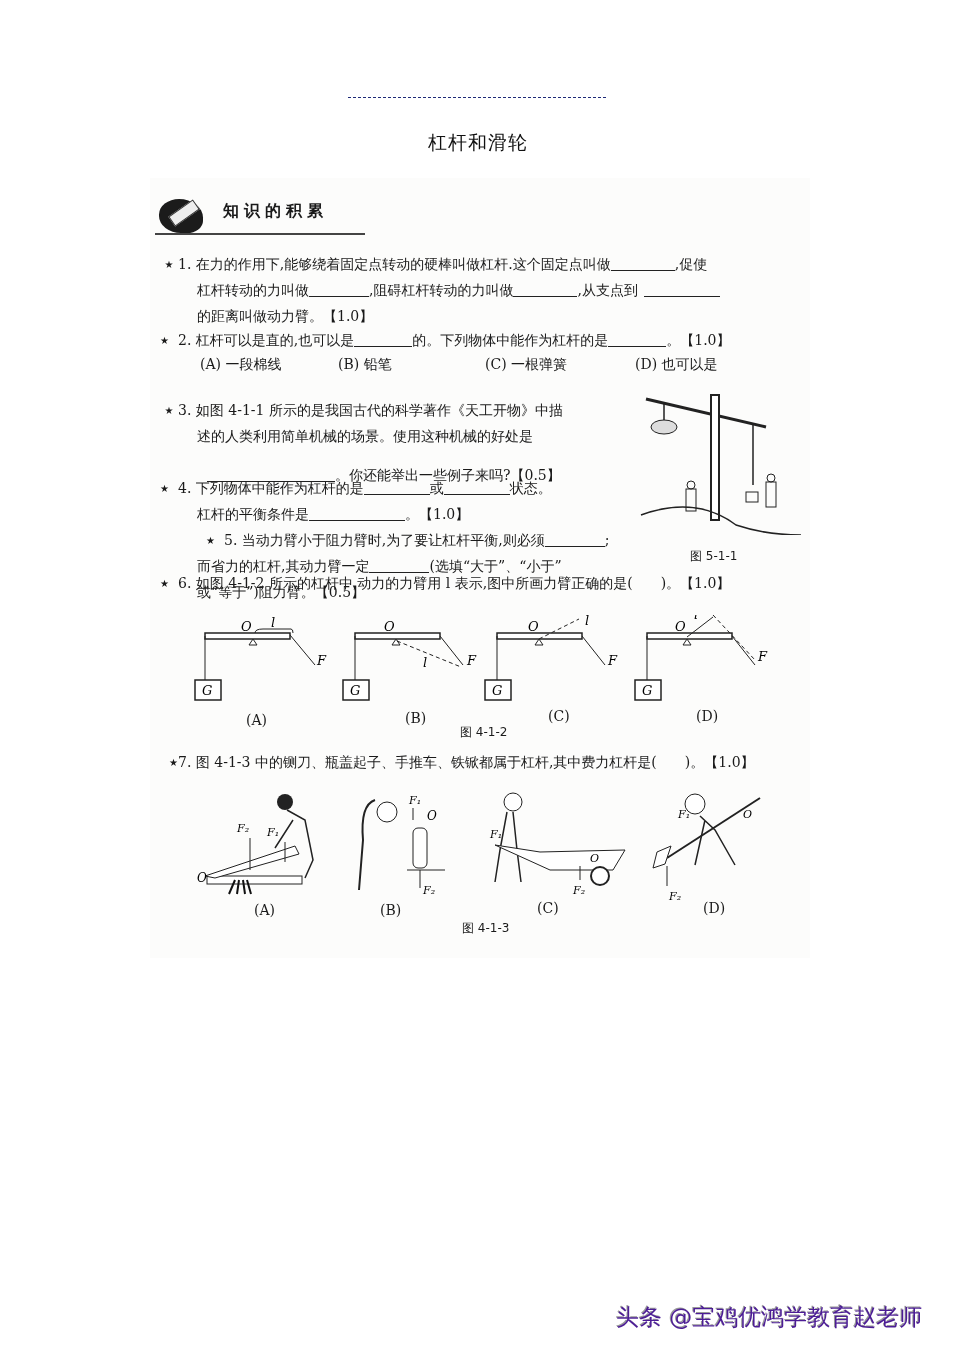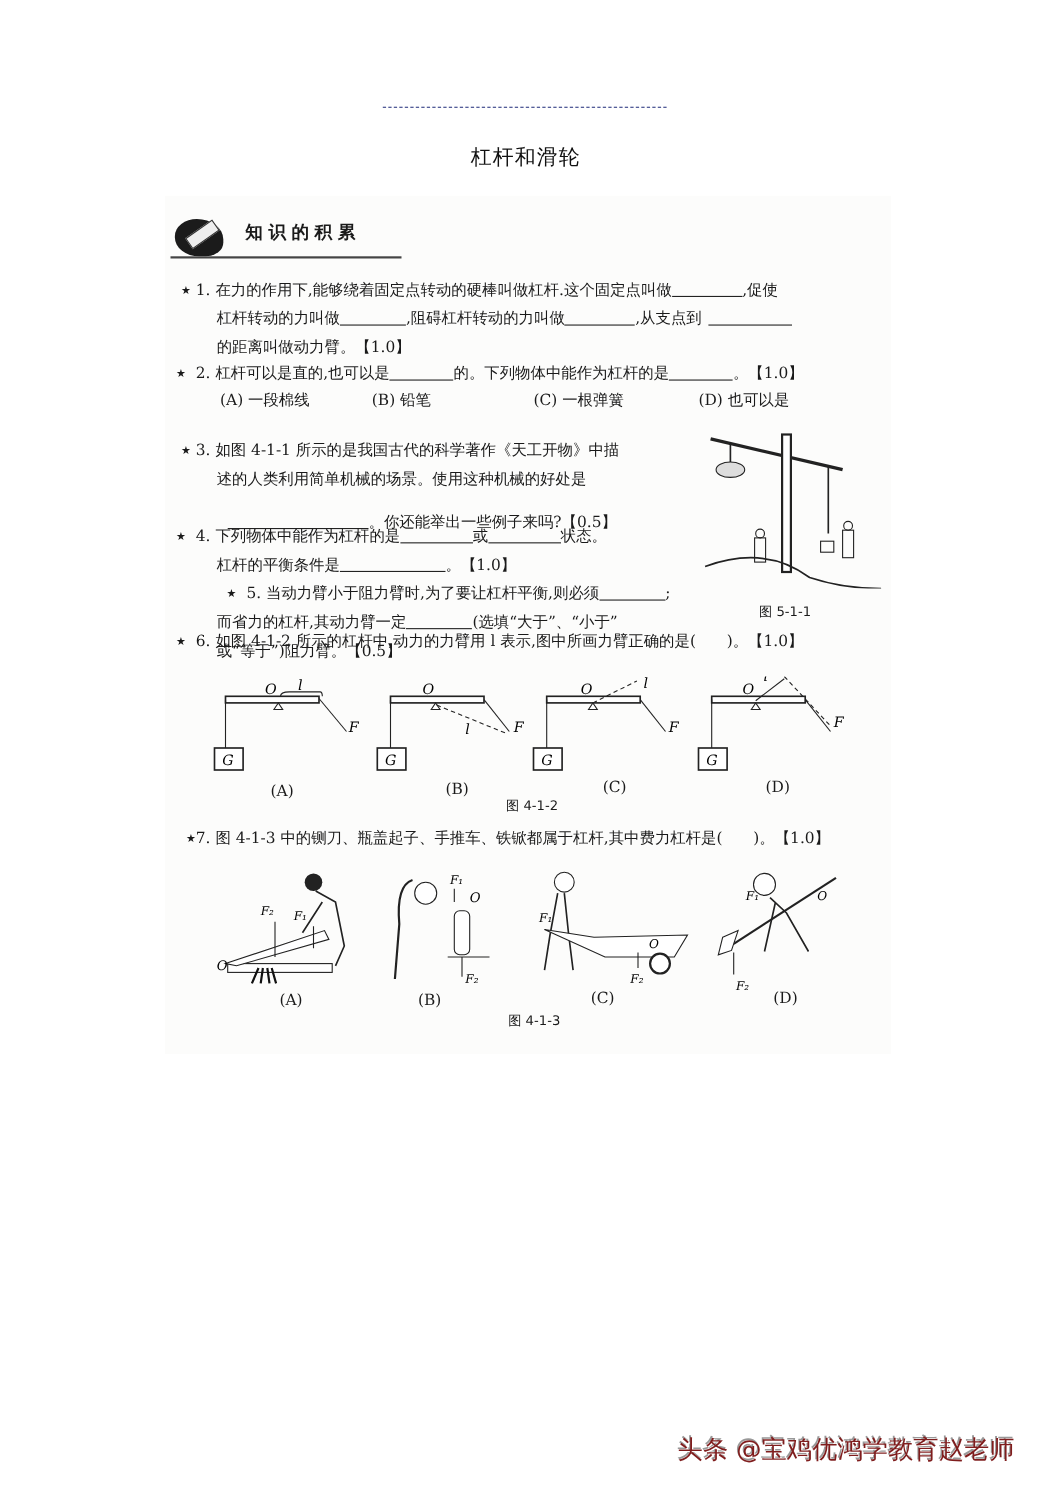--- a/index.html
+++ b/index.html
@@ -18,21 +18,21 @@
   .section-head .label { position:absolute; left:68px; top:6px; font-size:16px; font-weight:bold; letter-spacing:5px;
                          font-family:"DejaVu Sans","Liberation Sans",sans-serif; }
   .section-head .line { position:absolute; left:0px; top:38px; width:210px; border-top:2px solid #444; }
   .q { position:absolute; font-size:14px; line-height:24px; white-space:nowrap; }
   .star { display:inline-block; width:18px; font-size:10px; vertical-align:1px; }
   .indent { padding-left:47px; }
   .blank { display:inline-block; border-bottom:1px solid #222; height:14px; vertical-align:-2px; }
   .fig { position:absolute; }
   .caption { position:absolute; font-size:12px; font-family:"DejaVu Sans","Liberation Sans",sans-serif; }
   .sub-label { position:absolute; font-size:14px; }
-  .watermark { position:absolute; left:616px; top:1302px; font-size:23px; color:#7f1d1d;
+  .watermark { position:absolute; left:616px; top:1302px; font-size:23px; color:#4c1d95;
                font-family:"DejaVu Sans","Liberation Sans",sans-serif;
                text-shadow:1px 1px 0 #fff, -1px -1px 0 #999; }
   svg text { font-family:"DejaVu Serif","Liberation Serif",serif; font-style:italic; }
 </style>
 </head>
 <body>
 
 <div class="dash-rule"></div>
 <div class="doc-title">杠杆和滑轮</div>
 

